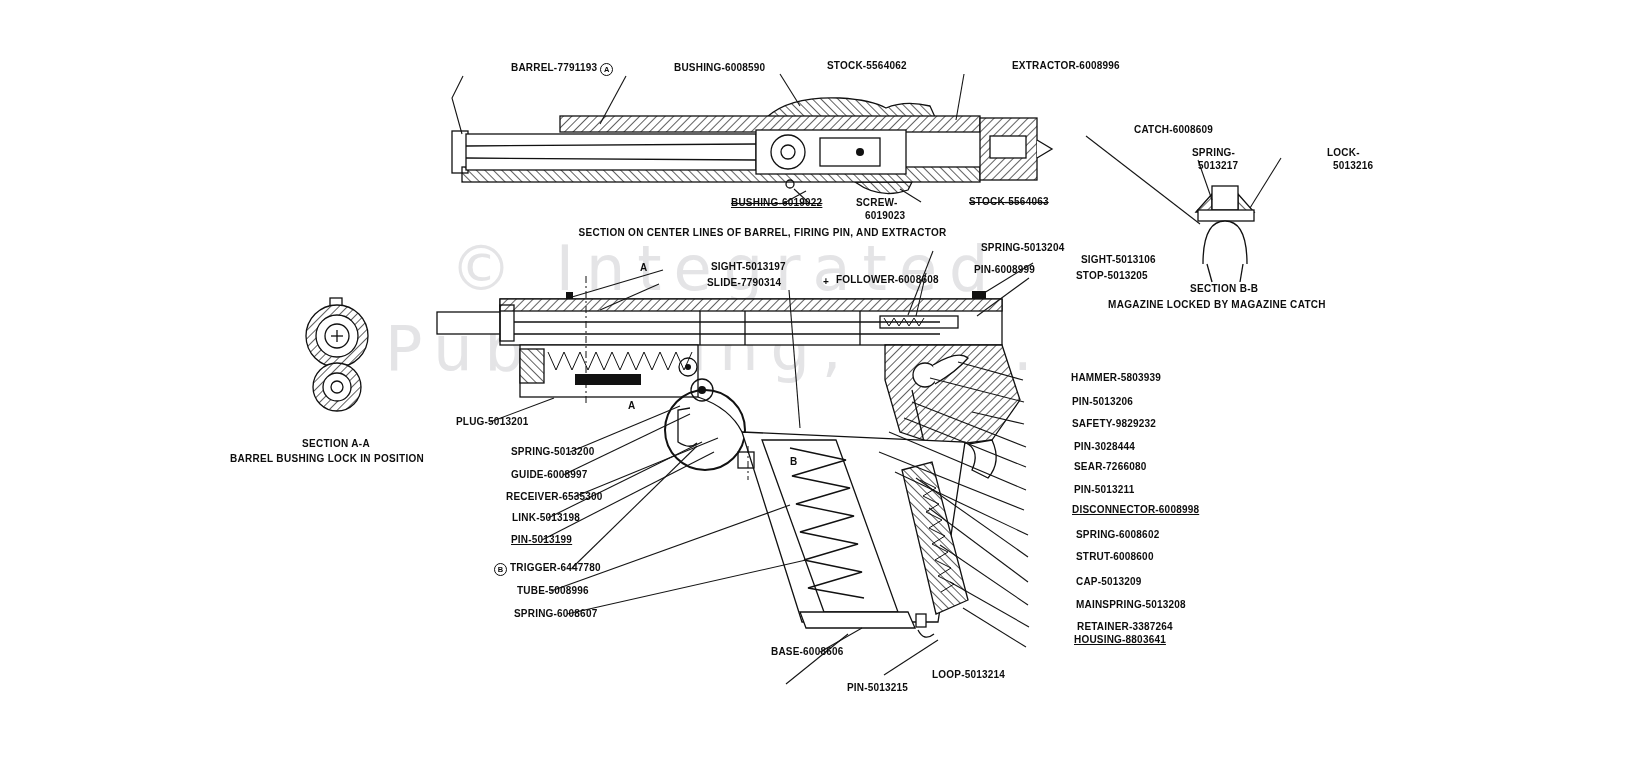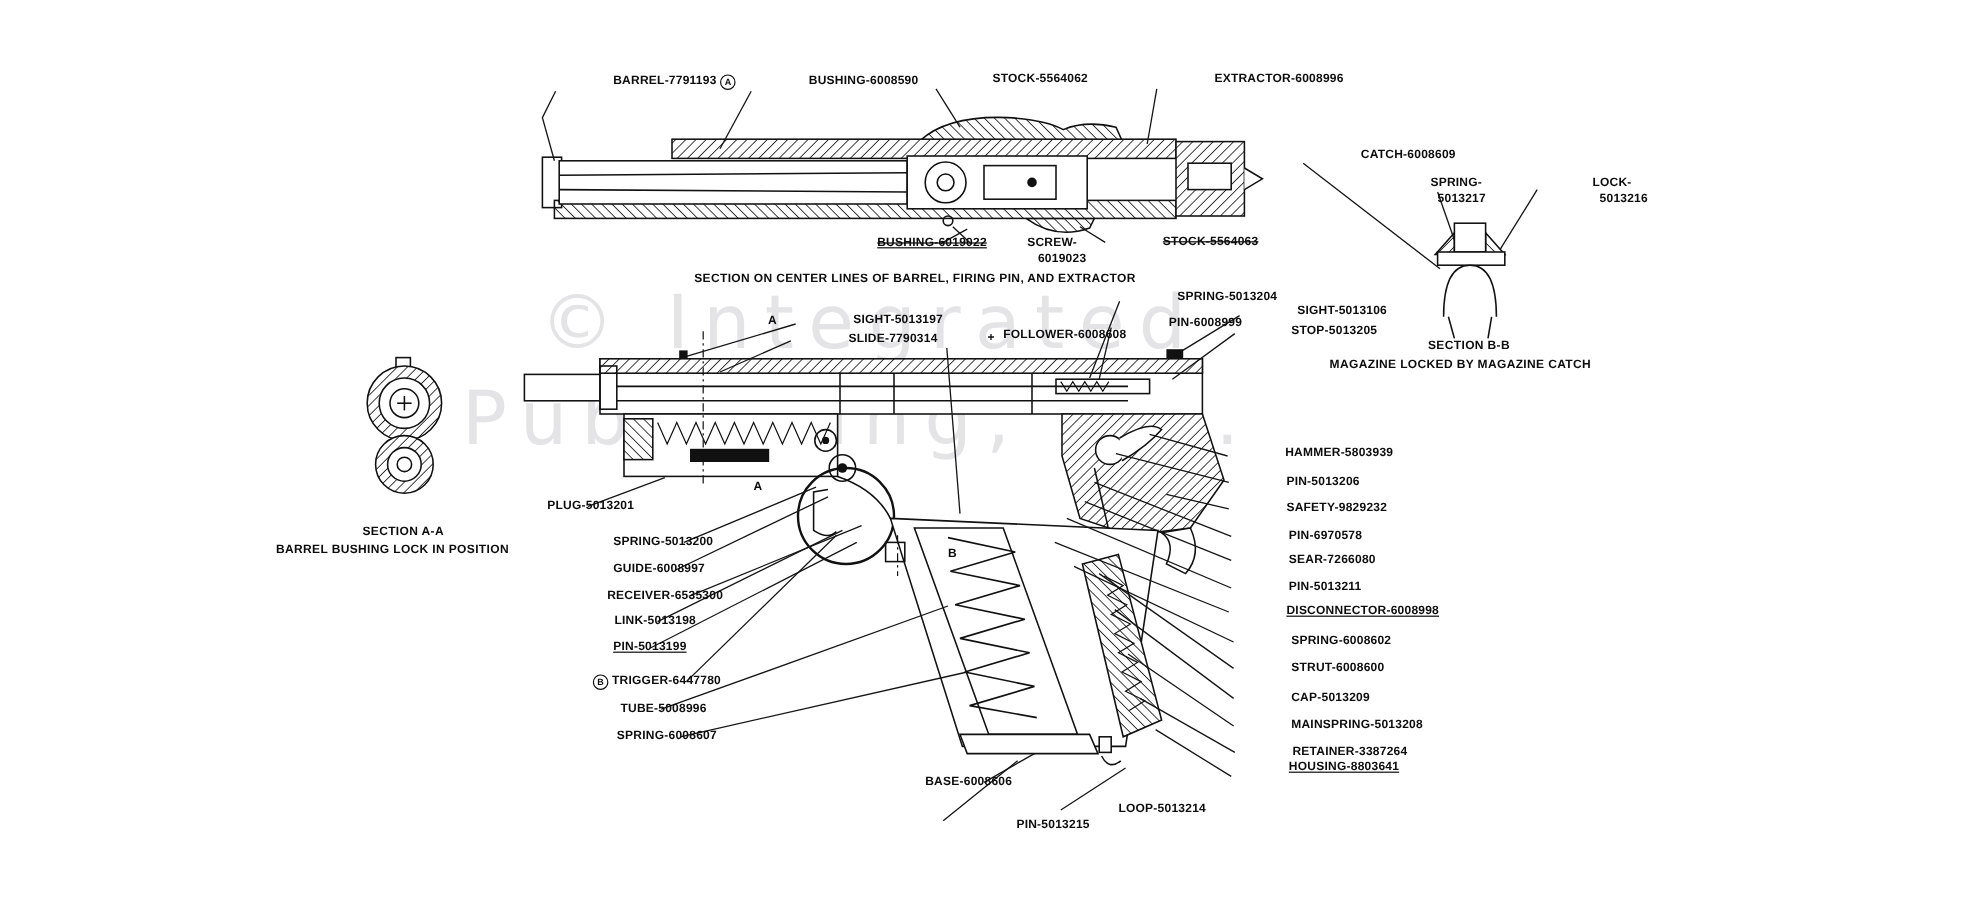--- a/index.html
+++ b/index.html
@@ -186,21 +186,21 @@
       <div class="part-label" style="left: 667px; top: 261px;"><span>SIGHT-5013197</span></div>
       <div class="part-label" style="left: 663px; top: 277px;"><span>SLIDE-7790314</span></div>
       <div class="part-label" style="left: 792px; top: 274px;"><span>FOLLOWER-6008608</span></div>
       <div class="part-label" style="left: 937px; top: 242px;"><span>SPRING-5013204</span></div>
       <div class="part-label" style="left: 930px; top: 264px;"><span>PIN-6008999</span></div>
       <div class="part-label" style="left: 1037px; top: 254px;"><span>SIGHT-5013106</span></div>
       <div class="part-label" style="left: 1032px; top: 270px;"><span>STOP-5013205</span></div>
       <div class="part-label" style="left: 1027px; top: 372px;"><span>HAMMER-5803939</span></div>
       <div class="part-label" style="left: 1028px; top: 396px;"><span>PIN-5013206</span></div>
       <div class="part-label" style="left: 1028px; top: 418px;"><span>SAFETY-9829232</span></div>
-      <div class="part-label" style="left: 1030px; top: 441px;"><span>PIN-6970578</span></div>
+      <div class="part-label" style="left: 1030px; top: 441px;"><span>PIN-3028444</span></div>
       <div class="part-label" style="left: 1030px; top: 461px;"><span>SEAR-7266080</span></div>
       <div class="part-label" style="left: 1030px; top: 484px;"><span>PIN-5013211</span></div>
       <div class="part-label" style="left: 1028px; top: 504px;"><span class="underline">DISCONNECTOR-6008998</span></div>
       <div class="part-label" style="left: 1032px; top: 529px;"><span>SPRING-6008602</span></div>
       <div class="part-label" style="left: 1032px; top: 551px;"><span>STRUT-6008600</span></div>
       <div class="part-label" style="left: 1032px; top: 576px;"><span>CAP-5013209</span></div>
       <div class="part-label" style="left: 1032px; top: 599px;"><span>MAINSPRING-5013208</span></div>
       <div class="part-label" style="left: 1033px; top: 621px;"><span>RETAINER-3387264</span></div>
       <div class="part-label" style="left: 1030px; top: 634px; text-decoration: underline;"><span>HOUSING-8803641</span></div>
       <div class="part-label" style="left: 412px; top: 416px;"><span>PLUG-5013201</span></div>

